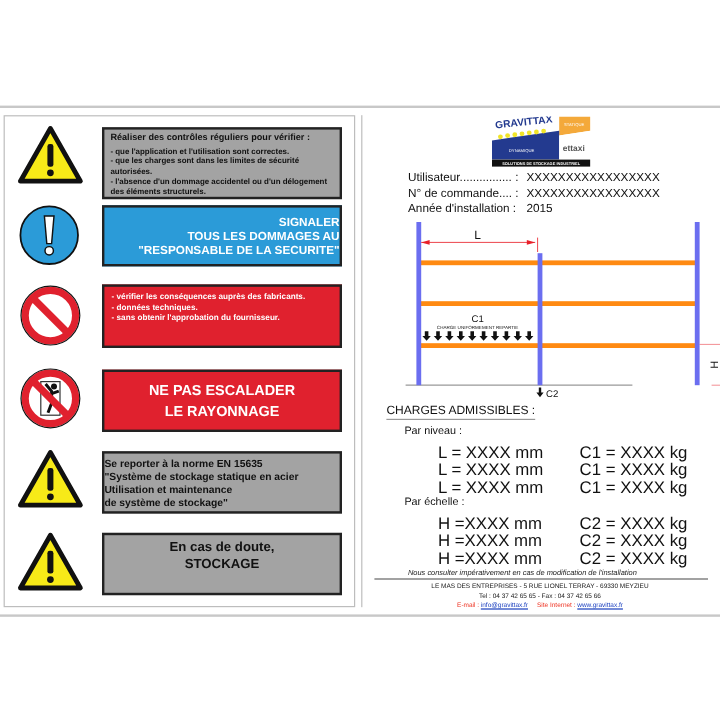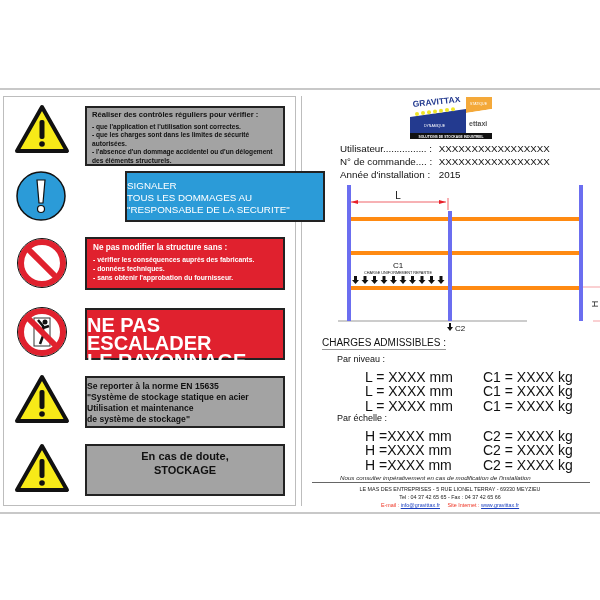--- a/index.html
+++ b/index.html
@@ -24,24 +24,24 @@
   .sign {
     position: absolute; left: 85px; width: 200px;
     border: 2px solid #222; color: #111;
   }
   .sign.yellow { background: #a3a3a3; }
   .sign.blue { background: #2b9bd8; color: #fff; }
   .sign.red { background: #e0212e; color: #fff; }
 
   .s1 { top: 106px; height: 60px; padding: 3px 5px; font-size: 6.6px; font-weight: bold; line-height: 8.6px; }
   .s1 .head { font-size: 7.6px; margin-bottom: 3px; }
-  .s2 { top: 171px; height: 51px; font-size: 9.8px; font-weight: normal; text-align: left; line-height: 12px; padding-top: 7px; margin-left: 40px; }
+  .s2 { top: 171px; height: 51px; font-size: 9.8px; font-weight: bold; text-align: right; line-height: 12px; padding-top: 7px; }
   .s3 { top: 237px; height: 53px; padding: 4px 6px; font-size: 6.8px; font-weight: bold; line-height: 9px; }
   .s3 .head { font-size: 8.2px; margin-bottom: 3px; }
-  .s4 { top: 308px; height: 52px; font-size: 20px; font-weight: bold; text-align: left; line-height: 18px; padding-top: 6px; }
+  .s4 { top: 308px; height: 52px; font-size: 12px; font-weight: bold; text-align: center; line-height: 18px; padding-top: 6px; }
   .s5 { top: 376px; height: 52px; font-size: 8.6px; font-weight: bold; line-height: 11px; padding-top: 3px; }
   .s6 { top: 444px; height: 52px; font-size: 11px; font-weight: bold; text-align: center; line-height: 13.5px; padding-top: 4px; }
 
   .logo { position: absolute; left: 410px; top: 97px; width: 82px; height: 42px; }
   .info { position: absolute; left: 340px; font-size: 9.8px; color: #111; white-space: nowrap; }
   .info .lbl { display: inline-block; width: 96px; }
 
   .diagram { position: absolute; left: 330px; top: 180px; width: 270px; height: 160px; }
 
   .charges-title { position: absolute; left: 322px; top: 337px; font-size: 10px; color: #111; border-bottom: 1px solid #999; padding-bottom: 1px; }
@@ -103,21 +103,20 @@
   <div>- que les charges sont dans les limites de sécurité autorisées.</div>
   <div>- l'absence d'un dommage accidentel ou d'un délogement</div>
   <div>des éléments structurels.</div>
 </div>
 <div class="sign blue s2">
   <div>SIGNALER</div>
   <div>TOUS LES DOMMAGES AU</div>
   <div>"RESPONSABLE DE LA SECURITE"</div>
 </div>
 <div class="sign red s3">
-  <div class="head">Ne pas modifier la structure sans :</div>
   <div>- vérifier les conséquences auprès des fabricants.</div>
   <div>- données techniques.</div>
   <div>- sans obtenir l'approbation du fournisseur.</div>
 </div>
 <div class="sign red s4">
   <div>NE PAS ESCALADER</div>
   <div>LE RAYONNAGE</div>
 </div>
 <div class="sign yellow s5">
   <div>Se reporter à la norme EN 15635</div>

